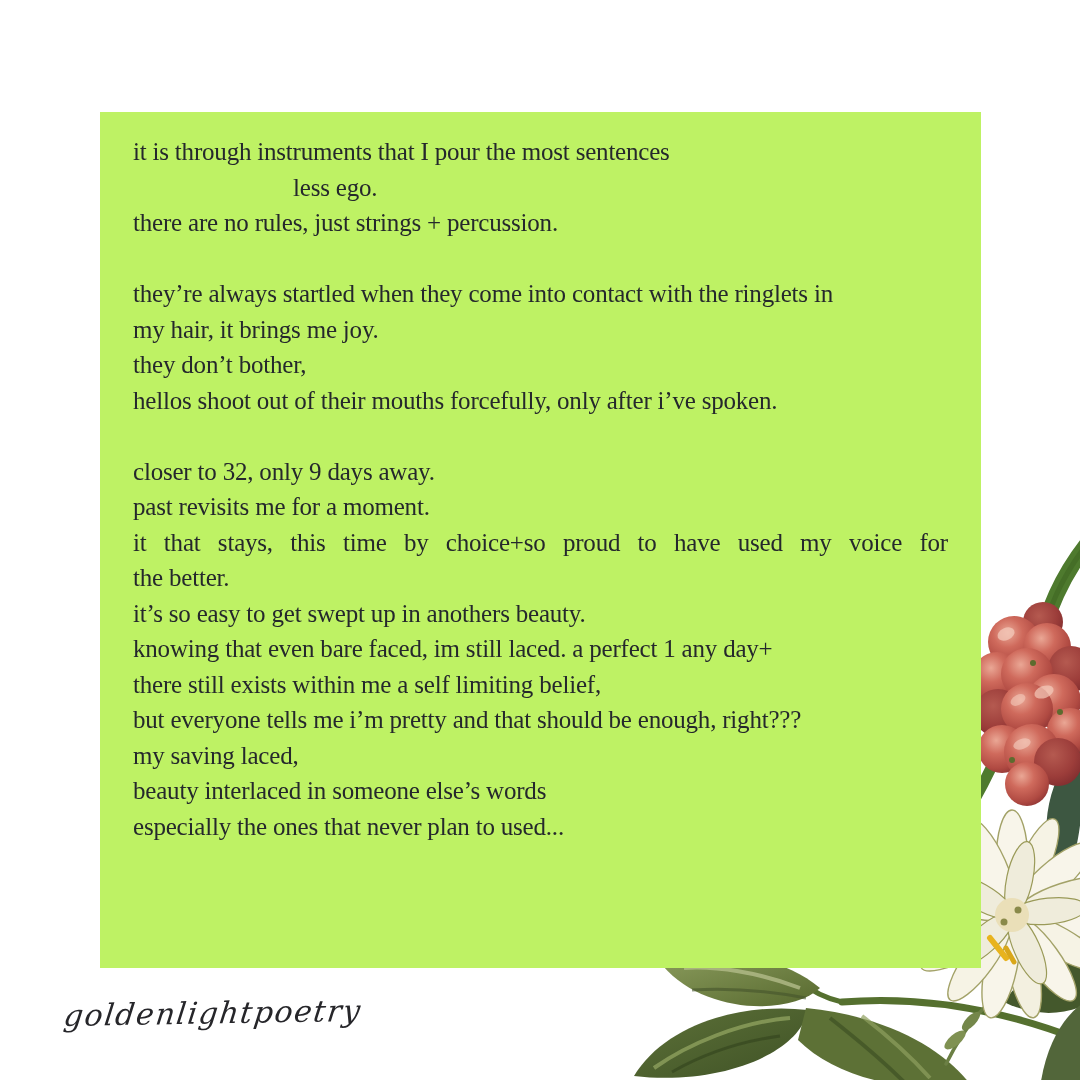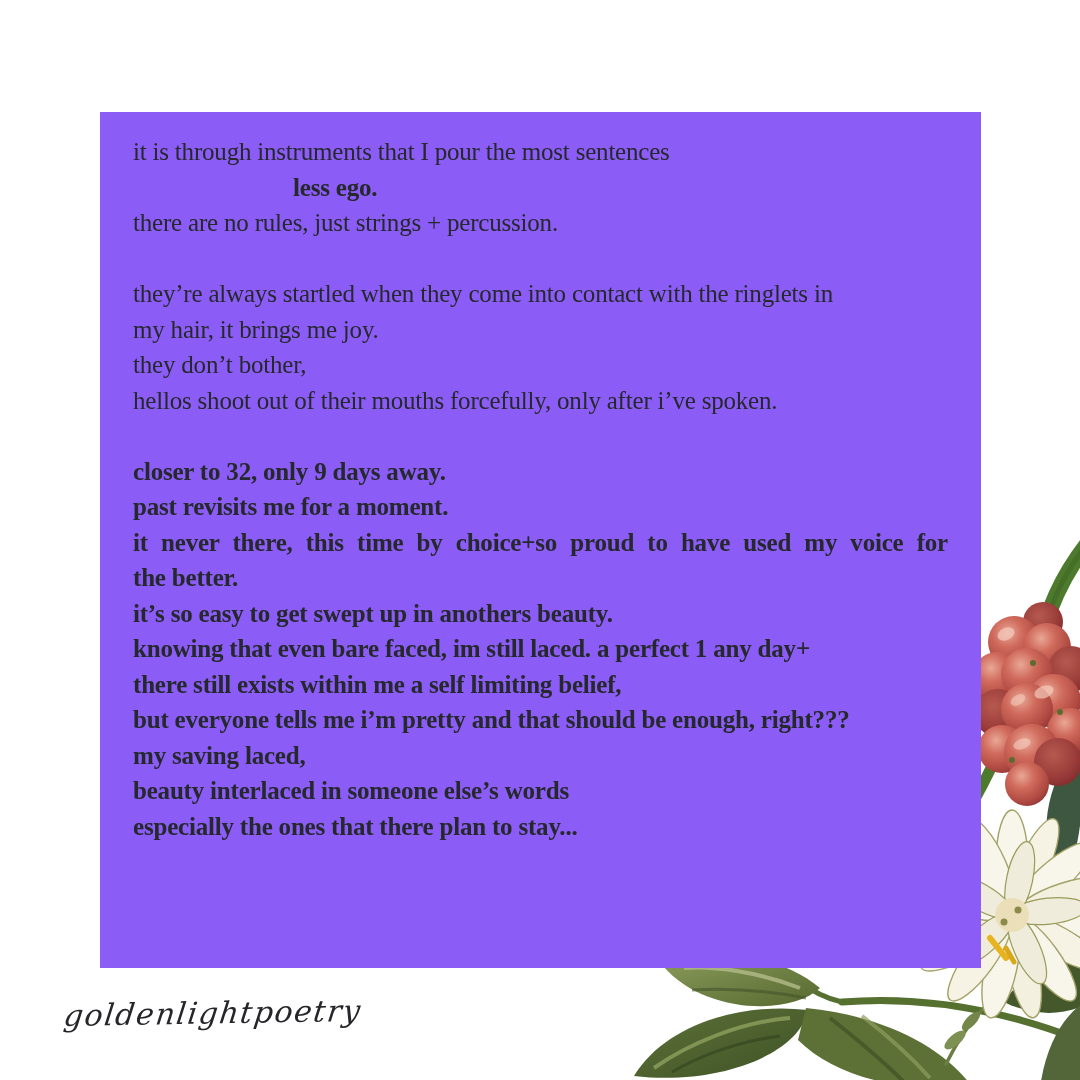--- a/index.html
+++ b/index.html
@@ -16,23 +16,23 @@
   .card{
     position:absolute;left:100px;top:112px;width:881px;height:856px;
     background:#fce3ce;z-index:1;box-sizing:border-box;
     padding:22px 33px 16px 33px;overflow:hidden;
   }
   .poem{
     color:#25282c;font-size:25px;line-height:35.5px;
     letter-spacing:-0.2px;
   }
   .stanza{margin:0 0 35.5px 0;}
-  .stanza:last-child{margin-bottom:0;font-weight:bold;}
+  .stanza:last-child{margin-bottom:0;}
   .line{white-space:nowrap;}
-  .line.indent{padding-left:160px;font-weight:bold;}
+  .line.indent{padding-left:160px;}
   .line.spread{white-space:normal;text-align:justify;text-align-last:justify;}
   
   .signature{
     position:absolute;left:62px;top:998px;z-index:2;
     font-family:"DejaVu Serif", serif;font-style:italic;
     font-size:30px;color:#26262a;letter-spacing:1.5px;
     transform:skewX(-8deg) rotate(-1deg);transform-origin:left bottom;
   }
 </style>
 </head>
@@ -171,42 +171,42 @@
         <ellipse cx="1012" cy="878" rx="13" ry="38" fill="#efecdb" stroke="#9a9a58" stroke-width="1.2"></ellipse>
       </g>
     <circle cx="1012" cy="915" r="17" fill="#eadfb8"></circle>
     <path d="M990,938 l16,20" stroke="#e8b31e" stroke-width="6" stroke-linecap="round"></path>
     <path d="M1006,948 l8,14" stroke="#d9a71a" stroke-width="5" stroke-linecap="round"></path>
     <circle cx="1004" cy="922" r="3.5" fill="#8a8a4a"></circle>
     <circle cx="1018" cy="910" r="3.5" fill="#8a8a4a"></circle>
   </g>
 </svg>
 
-<div class="card" style="background: #8b5cf6;">
+<div class="card" style="background: #bef264;">
   <div class="poem" style="color: rgb(37, 40, 44);">
       <div class="stanza">
         <div class="line">it is through instruments that I pour the most sentences</div>
         <div class="line indent">less ego.</div>
         <div class="line">there are no rules, just strings + percussion.</div>
       </div>
       <div class="stanza">
         <div class="line">they’re always startled when they come into contact with the ringlets in</div>
         <div class="line">my hair, it brings me joy.</div>
         <div class="line">they don’t bother,</div>
         <div class="line">hellos shoot out of their mouths forcefully, only after i’ve spoken.</div>
       </div>
       <div class="stanza">
         <div class="line">closer to 32, only 9 days away.</div>
         <div class="line">past revisits me for a moment.</div>
-        <div class="line spread">it never there, this time by choice+so proud to have used my voice for</div>
+        <div class="line spread">it that stays, this time by choice+so proud to have used my voice for</div>
         <div class="line">the better.</div>
         <div class="line">it’s so easy to get swept up in anothers beauty.</div>
         <div class="line">knowing that even bare faced, im still laced. a perfect 1 any day+</div>
         <div class="line">there still exists within me a self limiting belief,</div>
         <div class="line">but everyone tells me i’m pretty and that should be enough, right???</div>
         <div class="line">my saving laced,</div>
         <div class="line">beauty interlaced in someone else’s words</div>
-        <div class="line">especially the ones that there plan to stay...</div>
+        <div class="line">especially the ones that never plan to used...</div>
       </div>
     </div>
 </div>
 
 <div class="signature">goldenlightpoetry</div>
 
 </body></html>

